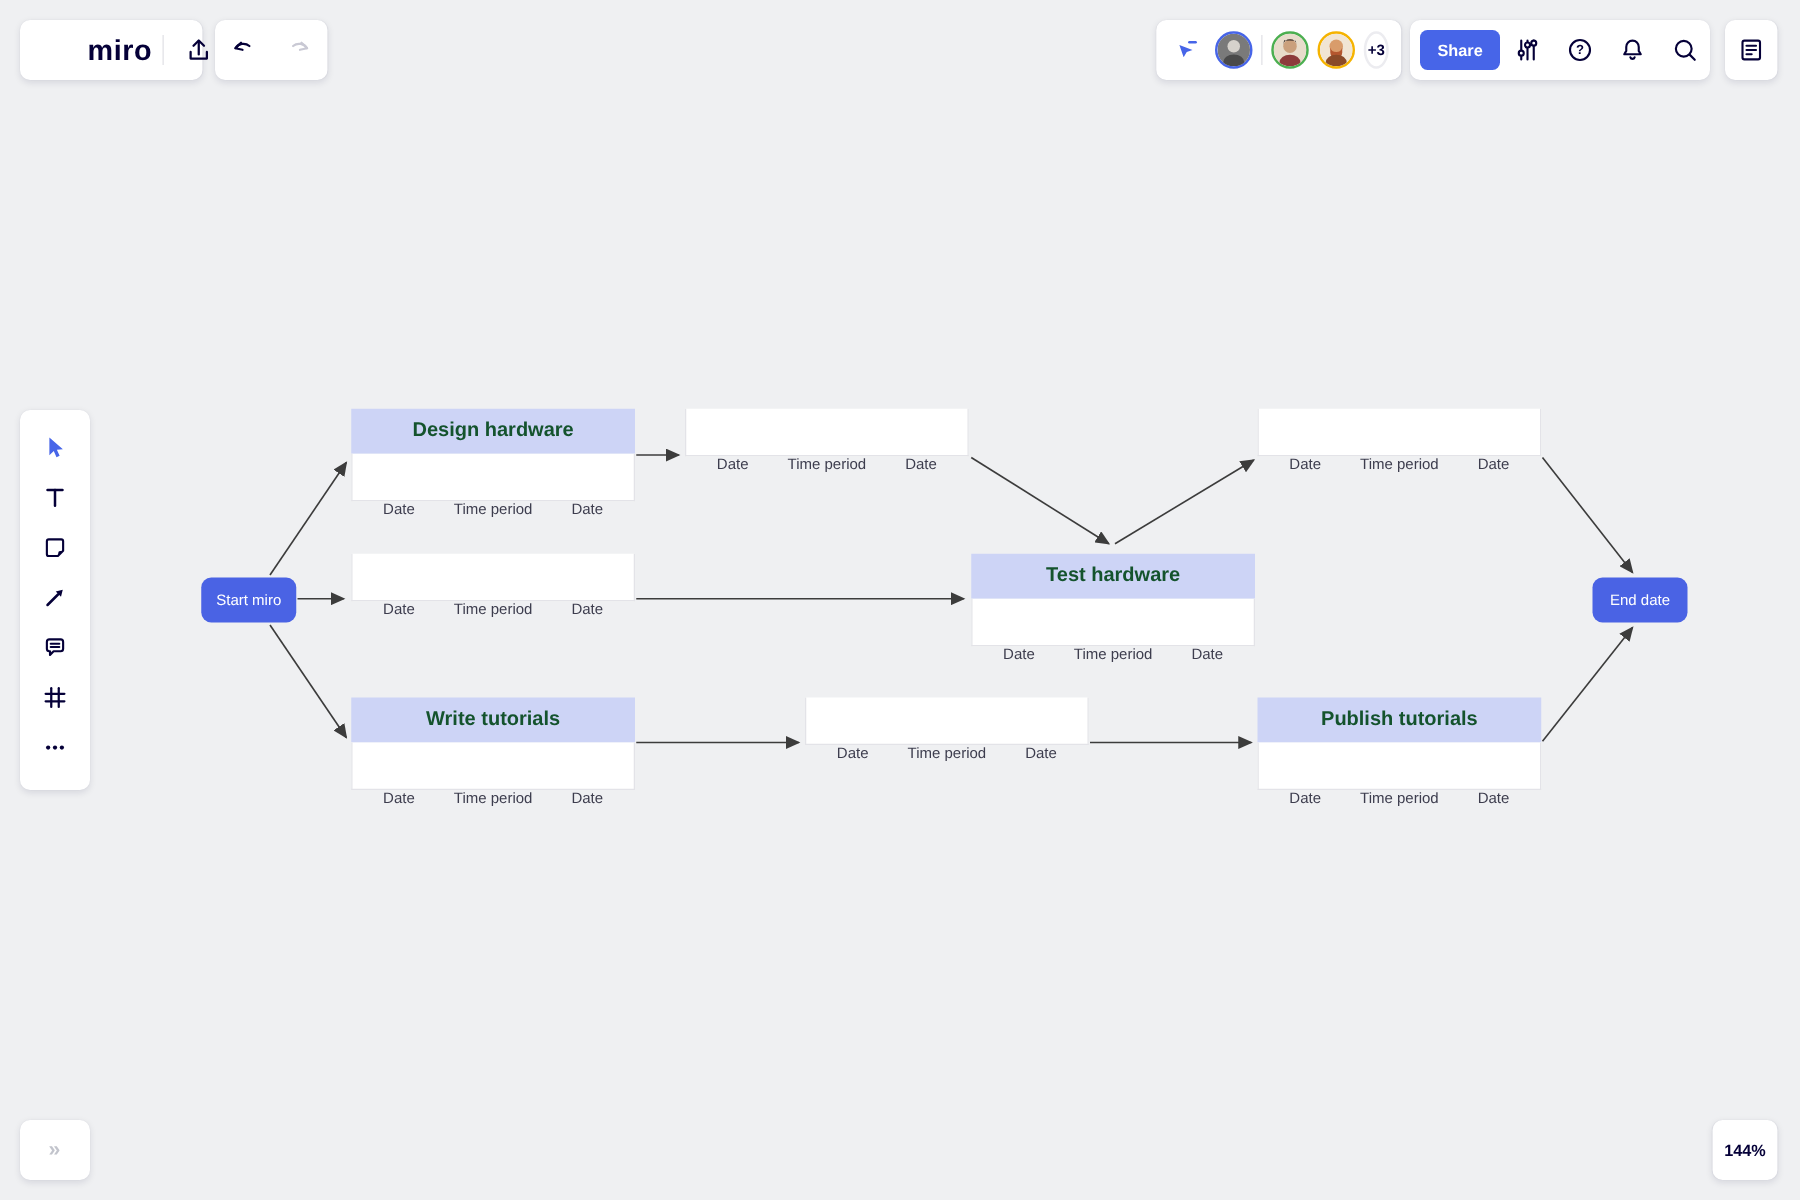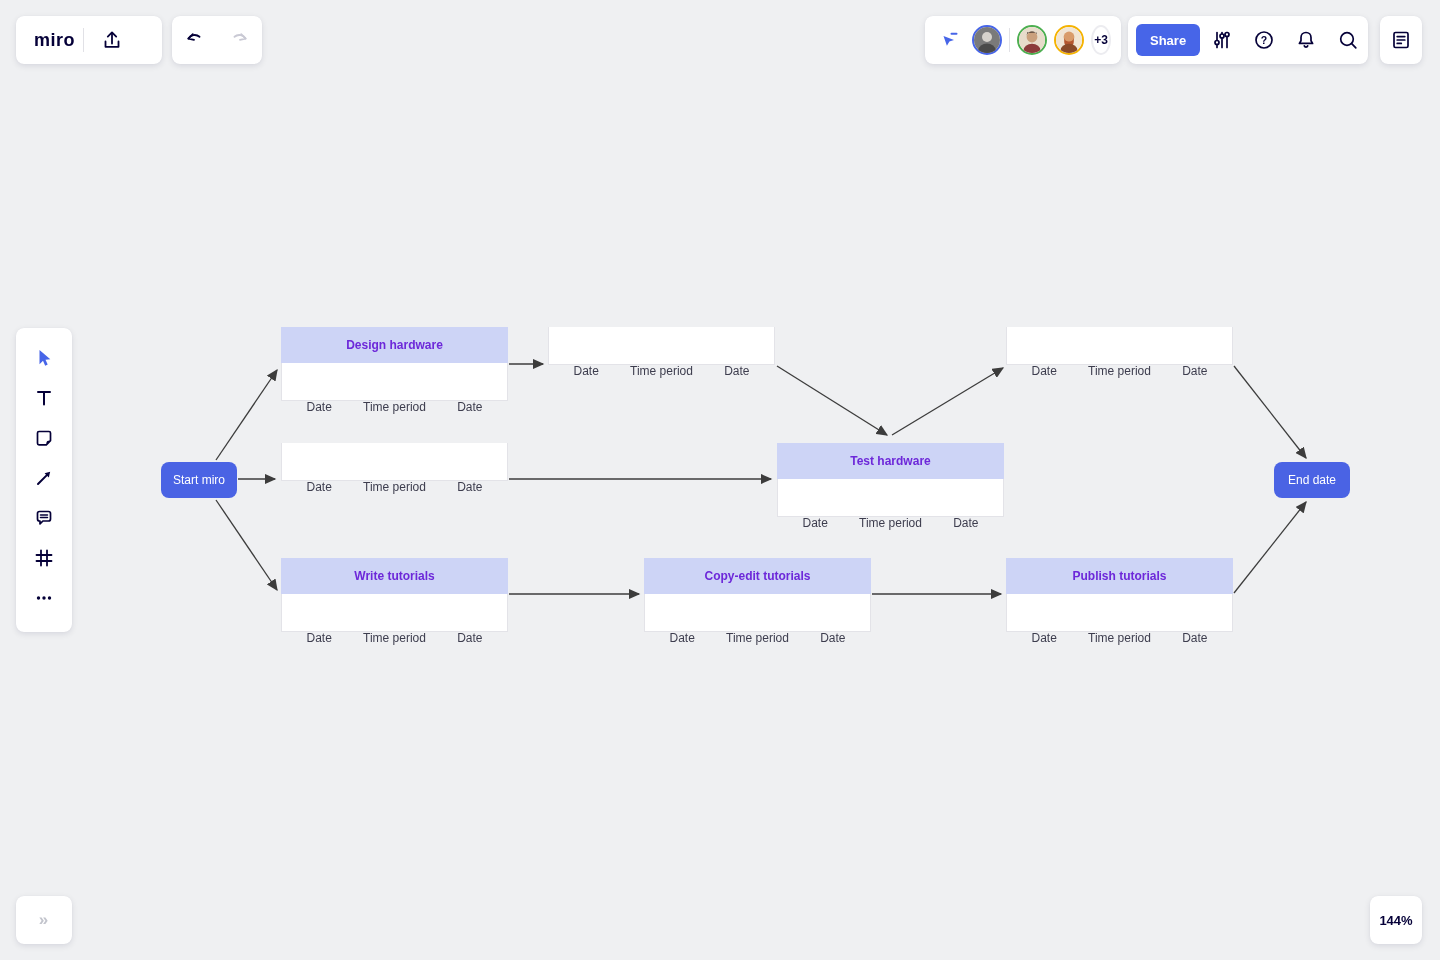--- a/index.html
+++ b/index.html
@@ -7,21 +7,21 @@
     font-family:"Liberation Sans", sans-serif; background:#eff0f2; color:#050038; }
   .card { position:absolute; background:#fff; border-radius:8px;
     box-shadow:0 2px 6px rgba(5,0,56,.10), 0 0 1px rgba(5,0,56,.08);
     display:flex; align-items:center; }
   .icon-btn { width:40px; height:40px; display:flex; align-items:center;
     justify-content:center; border-radius:6px; cursor:pointer; flex:0 0 auto; }
   svg { display:block; }
 
   
   #logo-card { left:16px; top:16px; width:146px; height:48px; padding:0 8px 0 18px; gap:8px; }
-  .logo-text { font-size:18px; font-weight:700; letter-spacing:.5px; color:#050038; }
+  .logo-text { font-size:23px; font-weight:700; letter-spacing:.5px; color:#050038;margin-left:36px; }
   .vdiv { width:1px; height:24px; background:#e1e1e6; flex:0 0 auto; }
   #undo-card { left:172px; top:16px; width:90px; height:48px; justify-content:center; gap:2px; }
 
   
   #collab-card { left:925px; top:16px; width:196px; height:48px; padding:0 10px; gap:7px; }
   .avatar { width:30px; height:30px; border-radius:50%; overflow:hidden; flex:0 0 auto; cursor:pointer; }
   .badge-overflow { width:30px; height:30px; border-radius:50%; background:#fff;
     border:2px solid #ececf0; display:flex; align-items:center; justify-content:center;
     font-size:12px; font-weight:700; color:#050038; cursor:pointer; }
   #share-card { left:1128px; top:16px; width:240px; height:48px; padding:0 8px; gap:2px; }
@@ -39,21 +39,21 @@
   
   #collapse-card { left:16px; top:896px; width:56px; height:48px; justify-content:center;
     cursor:pointer; color:#c2c4cc; font-size:17px; font-weight:700; letter-spacing:1px; }
   #zoom-card { left:1370px; top:896px; width:52px; height:48px; justify-content:center;
     font-size:13px; font-weight:700; cursor:pointer; }
 
   
   #arrows { position:absolute; left:0; top:0; pointer-events:none; }
   .task { position:absolute; width:227px; cursor:pointer; }
   .task-header { height:36px; background:#cdd4f6; display:flex; align-items:center;
-    justify-content:center; font-size:12px; font-weight:700; color:#6d28d9; }
+    justify-content:center; font-size:16px; font-weight:700; color:#14532d; }
   .task-cells { display:flex; height:38px; background:#fff; border:1px solid #e3e3e8; border-top:none; }
   .cell { flex:1; display:flex; align-items:center; justify-content:center;
     font-size:12px; color:#3d3d4e; border-right:1px solid #e3e3e8;margin-top:44px; }
   .cell:last-child { border-right:none; }
   .milestone { position:absolute; width:76px; height:36px; background:#4a63e4; border-radius:8px;
     display:flex; align-items:center; justify-content:center; color:#fff; font-size:12px;
     font-weight:500; cursor:pointer; }
 </style>
 </head>
 <body>
@@ -295,21 +295,20 @@
 </div>
 <div class="task" style="left:281px;top:558px">
   <div class="task-header">Write tutorials</div>
   <div class="task-cells">
     <div class="cell">Date</div>
     <div class="cell">Time period</div>
     <div class="cell">Date</div>
   </div>
 </div>
 <div class="task" style="left:644px;top:558px">
-  <div class="task-header">Copy-edit tutorials</div>
   <div class="task-cells">
     <div class="cell">Date</div>
     <div class="cell">Time period</div>
     <div class="cell">Date</div>
   </div>
 </div>
 <div class="task" style="left:1006px;top:558px">
   <div class="task-header">Publish tutorials</div>
   <div class="task-cells">
     <div class="cell">Date</div>

